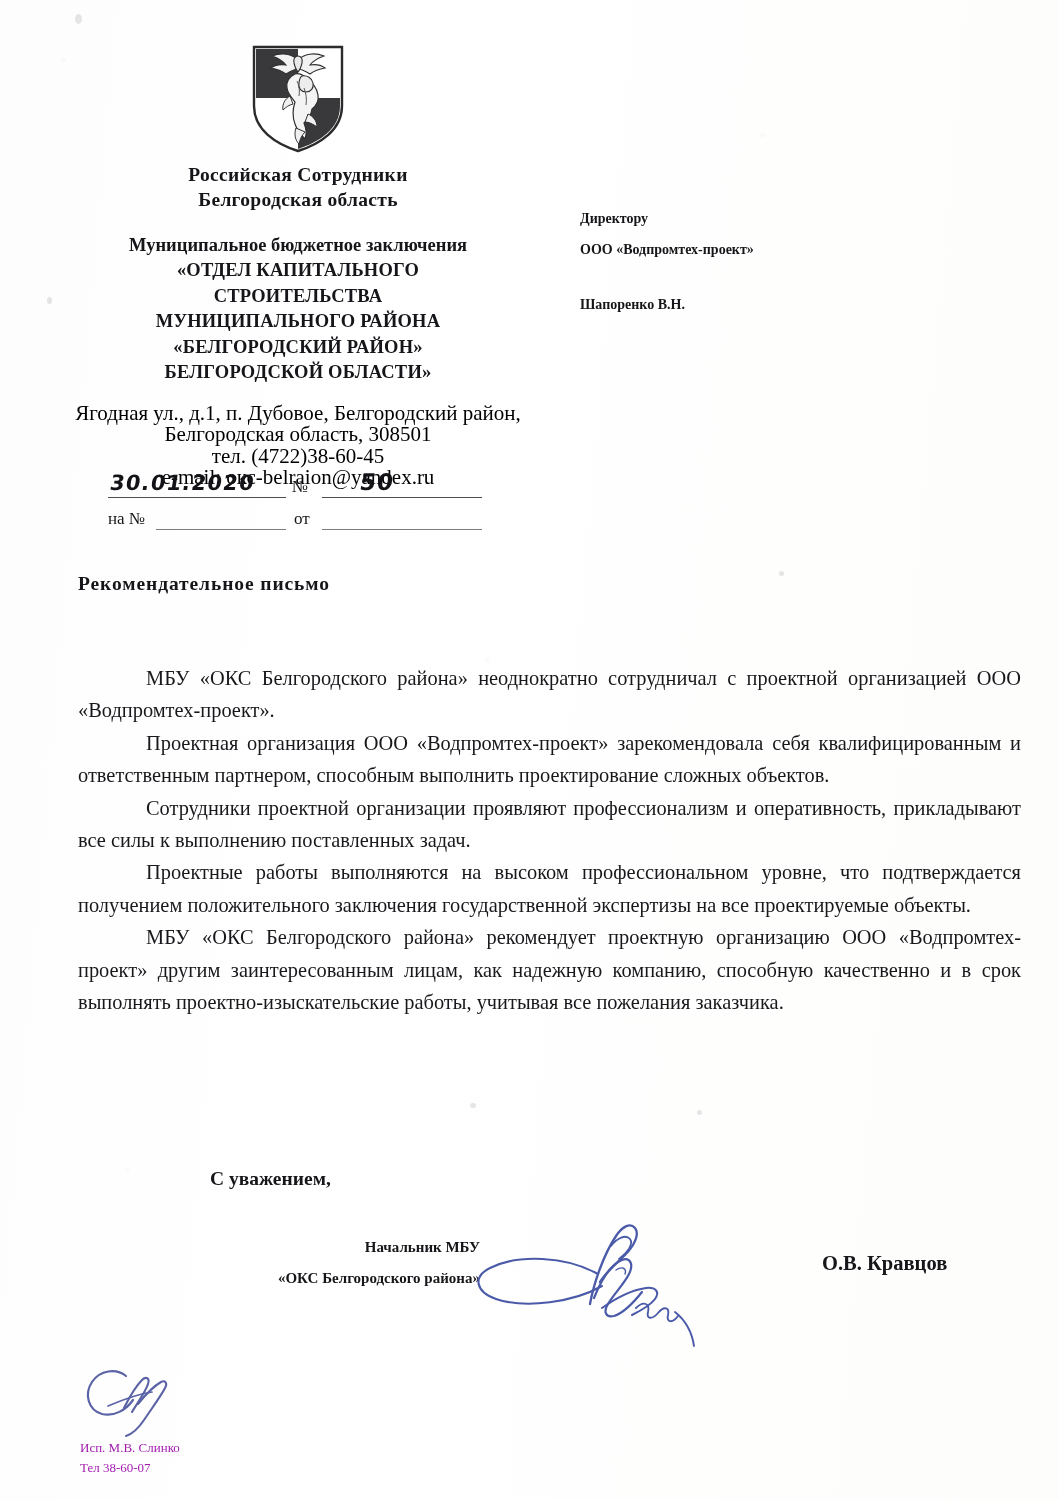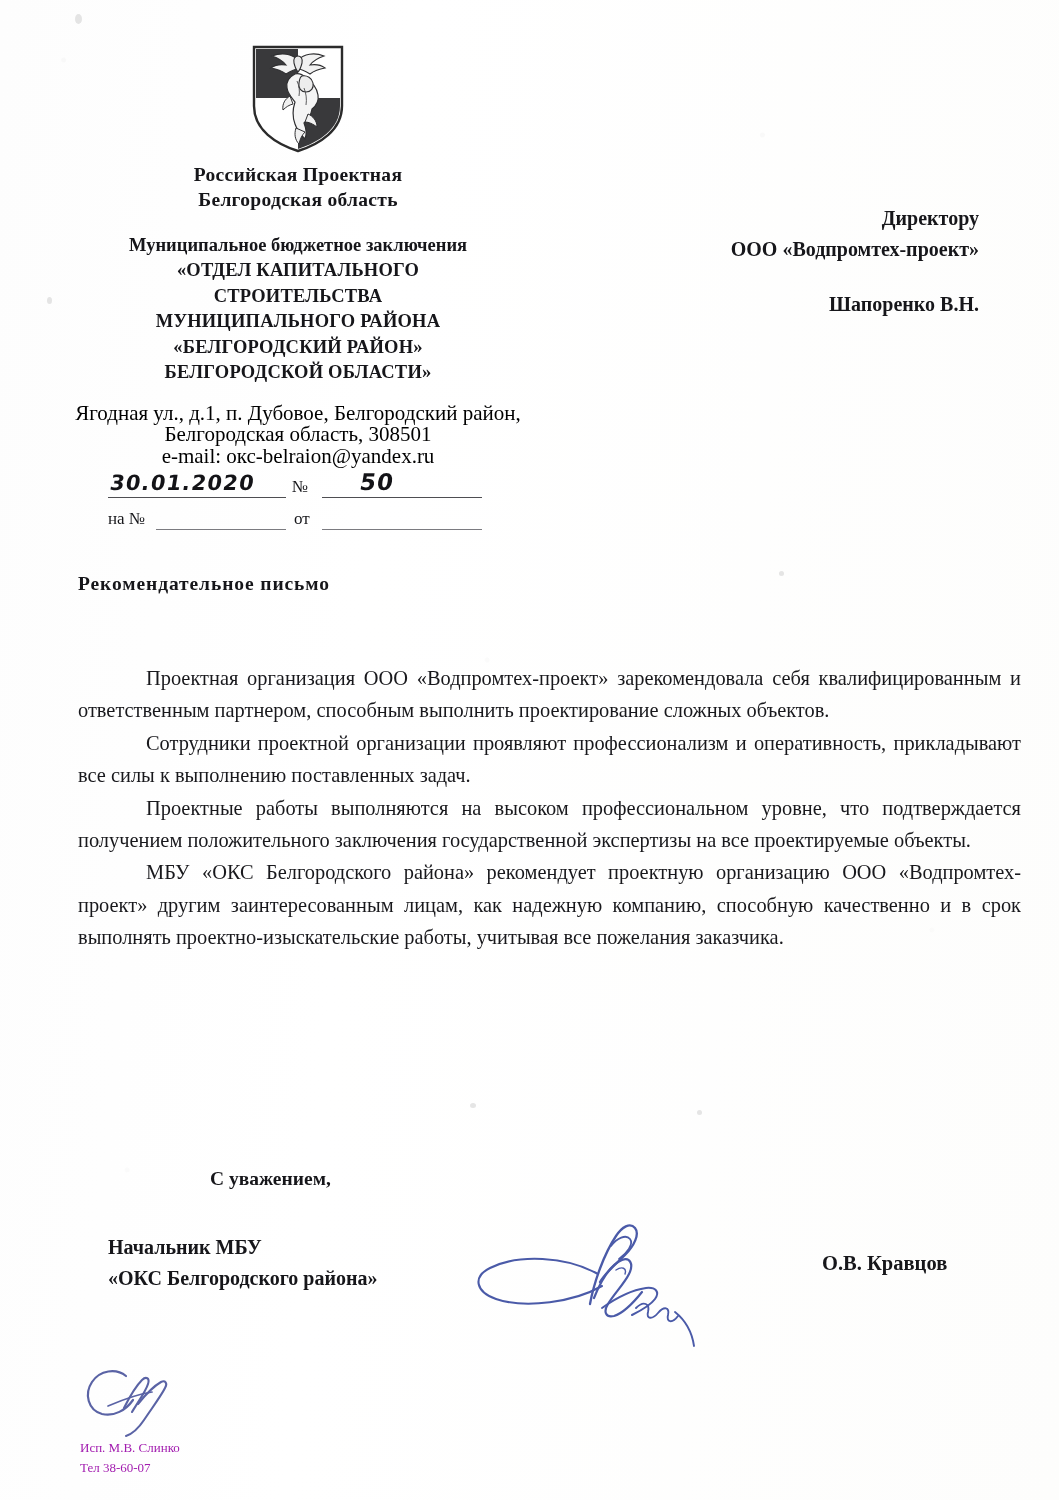--- a/index.html
+++ b/index.html
@@ -68,26 +68,26 @@
   #contacts {
     margin-top: 17px;
     font-size: 21px;
     line-height: 21.5px;
     color: #000000;
   }
 
   
   #addressee {
     position: absolute;
-    left: 559px;
+    left: 580px;
     top: 203px;
     width: 420px;
-    text-align: right;
-    font-weight: bold;
-    font-size: 20px;
+    text-align: left;
+    font-weight: bold;
+    font-size: 14px;
     line-height: 31px;
   }
   #addressee .gap {
     display: block;
     height: 24px;
   }
 
   
   #refline {
     position: absolute;
@@ -165,23 +165,23 @@
     top: 1168px;
     font-weight: bold;
     font-size: 19.5px;
     font-family: Liberation Serif, serif;
   }
   #signer-title {
     position: absolute;
     left: 108px;
     top: 1232px;
     width: 372px;
-    text-align: left;
-    font-weight: bold;
-    font-size: 20px;
+    text-align: right;
+    font-weight: bold;
+    font-size: 15px;
     line-height: 31px;
   }
   #signer-name {
     position: absolute;
     left: 822px;
     top: 1252px;
     font-weight: bold;
     font-size: 20.5px;
   }
   #signature-main {
@@ -260,35 +260,36 @@
 
         <path d="M40 52 C35 55 32 60 33 66 C36 63 39 61 43 60 Z" fill="#f0f0f0" stroke="#2f2f31" stroke-width="1"></path>
         <path d="M58 70 C63 72 67 77 67 83 C63 80 59 78 55 78 Z" fill="#f0f0f0" stroke="#2f2f31" stroke-width="1"></path>
         <path d="M46 84 C44 90 45 96 49 100 C50 95 52 91 55 88 Z" fill="#f0f0f0" stroke="#2f2f31" stroke-width="1"></path>
 
         <path d="M47 37 C49 41 50 47 49 52" fill="none" stroke="#4a4a4c" stroke-width="0.9"></path>
         <path d="M54 44 C56 49 57 55 56 61" fill="none" stroke="#4a4a4c" stroke-width="0.9"></path>
       </g>
     </svg>
 
-    <div class="rf-line">Российская Проектная</div>
+    <div class="rf-line">Российская Сотрудники</div>
     <div class="rf-line">Белгородская область</div>
 
     <div id="org-block">
       <div class="org-sub">Муниципальное бюджетное заключения</div>
       <div class="org-caps">«ОТДЕЛ КАПИТАЛЬНОГО</div>
       <div class="org-caps">СТРОИТЕЛЬСТВА</div>
       <div class="org-caps">МУНИЦИПАЛЬНОГО РАЙОНА</div>
       <div class="org-caps">«БЕЛГОРОДСКИЙ РАЙОН»</div>
       <div class="org-caps">БЕЛГОРОДСКОЙ ОБЛАСТИ»</div>
     </div>
 
     <div id="contacts">
       <div>Ягодная ул., д.1, п. Дубовое, Белгородский район,</div>
       <div>Белгородская область, 308501</div>
+      <div>тел. (4722)38-60-45</div>
       <div>e-mail: окс-belraion@yandex.ru</div>
     </div>
   </div>
 
   <div id="addressee">
     <div>Директору</div>
     <div>ООО «Водпромтех-проект»</div>
     <span class="gap"></span>
     <div>Шапоренко В.Н.</div>
   </div>
@@ -307,20 +308,21 @@
       <span class="ref-rule faint" style="left:48px; width:130px;"></span>
       <span class="ref-label" style="left:186px;">от</span>
       <span class="hand" style="left:218px; bottom:9px; font-size:21px;"></span>
       <span class="ref-rule faint" style="left:214px; width:160px;"></span>
     </div>
   </div>
 
   <div id="doc-title">Рекомендательное письмо</div>
 
   <div id="body-text">
+    <p>МБУ «ОКС Белгородского района» неоднократно сотрудничал с проектной организацией ООО «Водпромтех-проект».</p>
     <p>Проектная организация ООО «Водпромтех-проект» зарекомендовала себя квалифицированным и ответственным партнером, способным выполнить проектирование сложных объектов.</p>
     <p>Сотрудники проектной организации проявляют профессионализм и оперативность, прикладывают все силы к выполнению поставленных задач.</p>
     <p>Проектные работы выполняются на высоком профессиональном уровне, что подтверждается получением положительного заключения государственной экспертизы на все проектируемые объекты.</p>
     <p>МБУ «ОКС Белгородского района» рекомендует проектную организацию ООО «Водпромтех-проект» другим заинтересованным лицам, как надежную компанию, способную качественно и в срок выполнять проектно-изыскательские работы, учитывая все пожелания заказчика.</p>
   </div>
 
   <div id="closing">С уважением,</div>
 
   <div id="signer-title">
     <div>Начальник МБУ</div>

